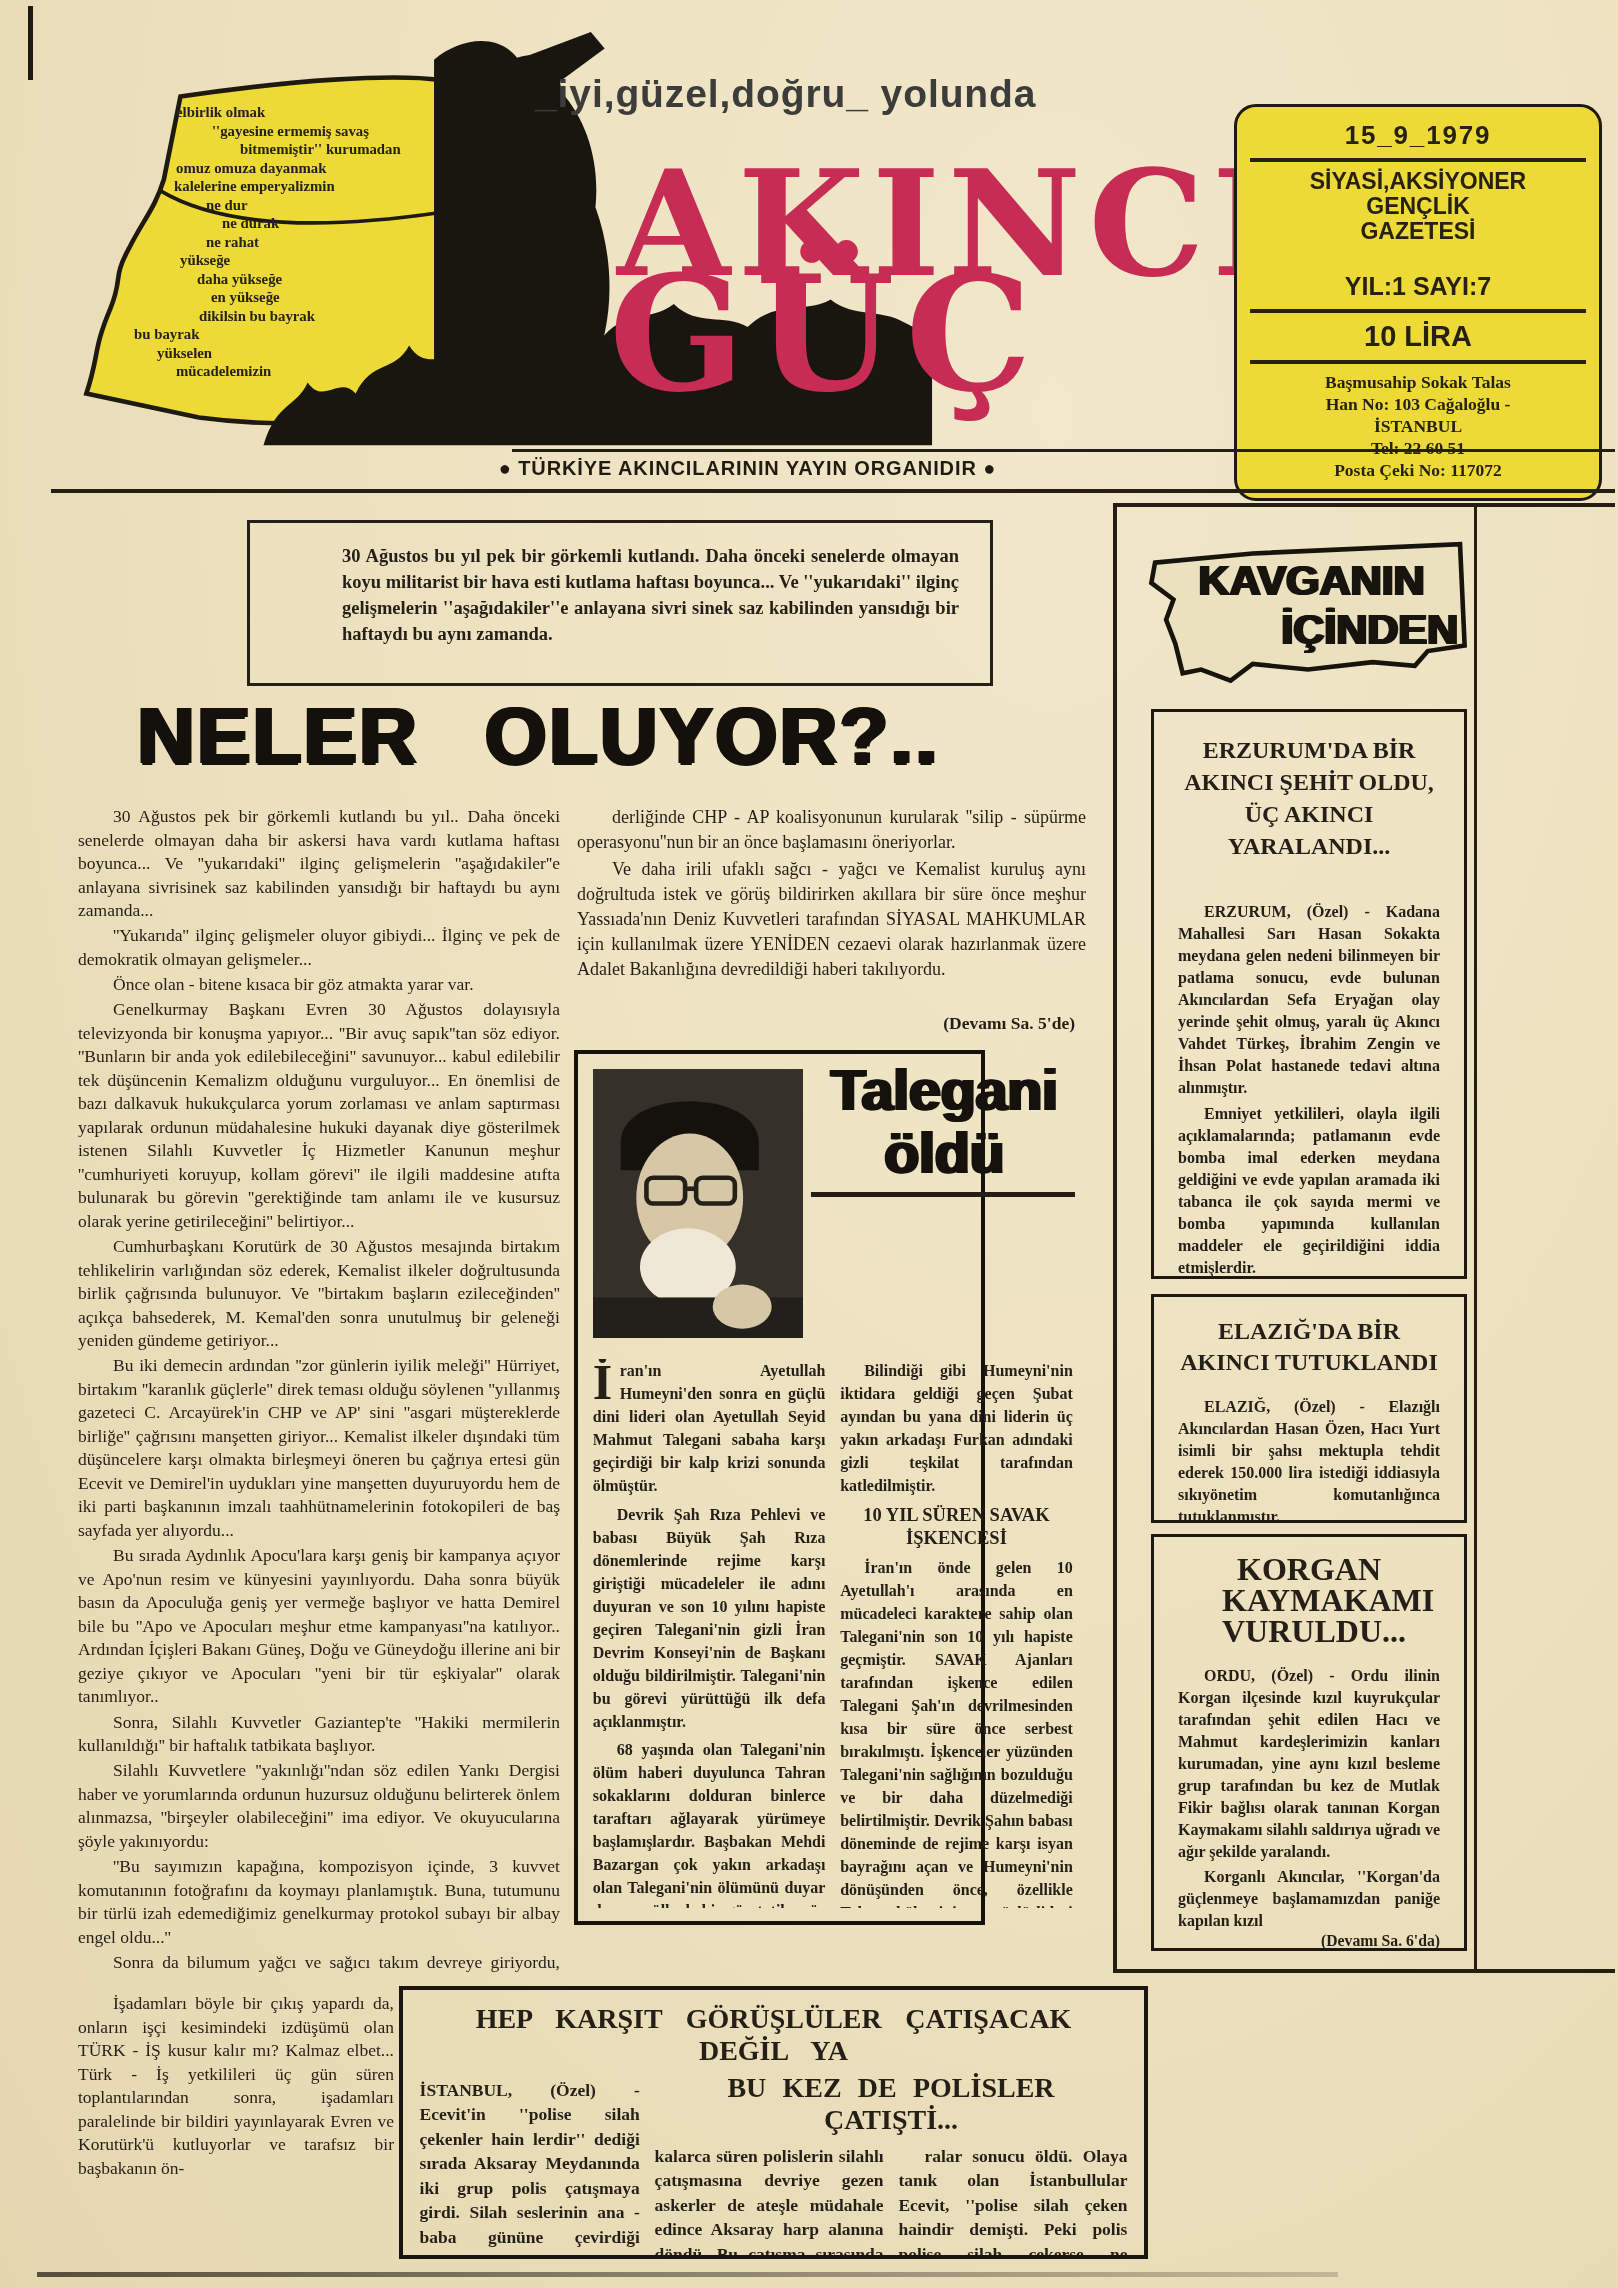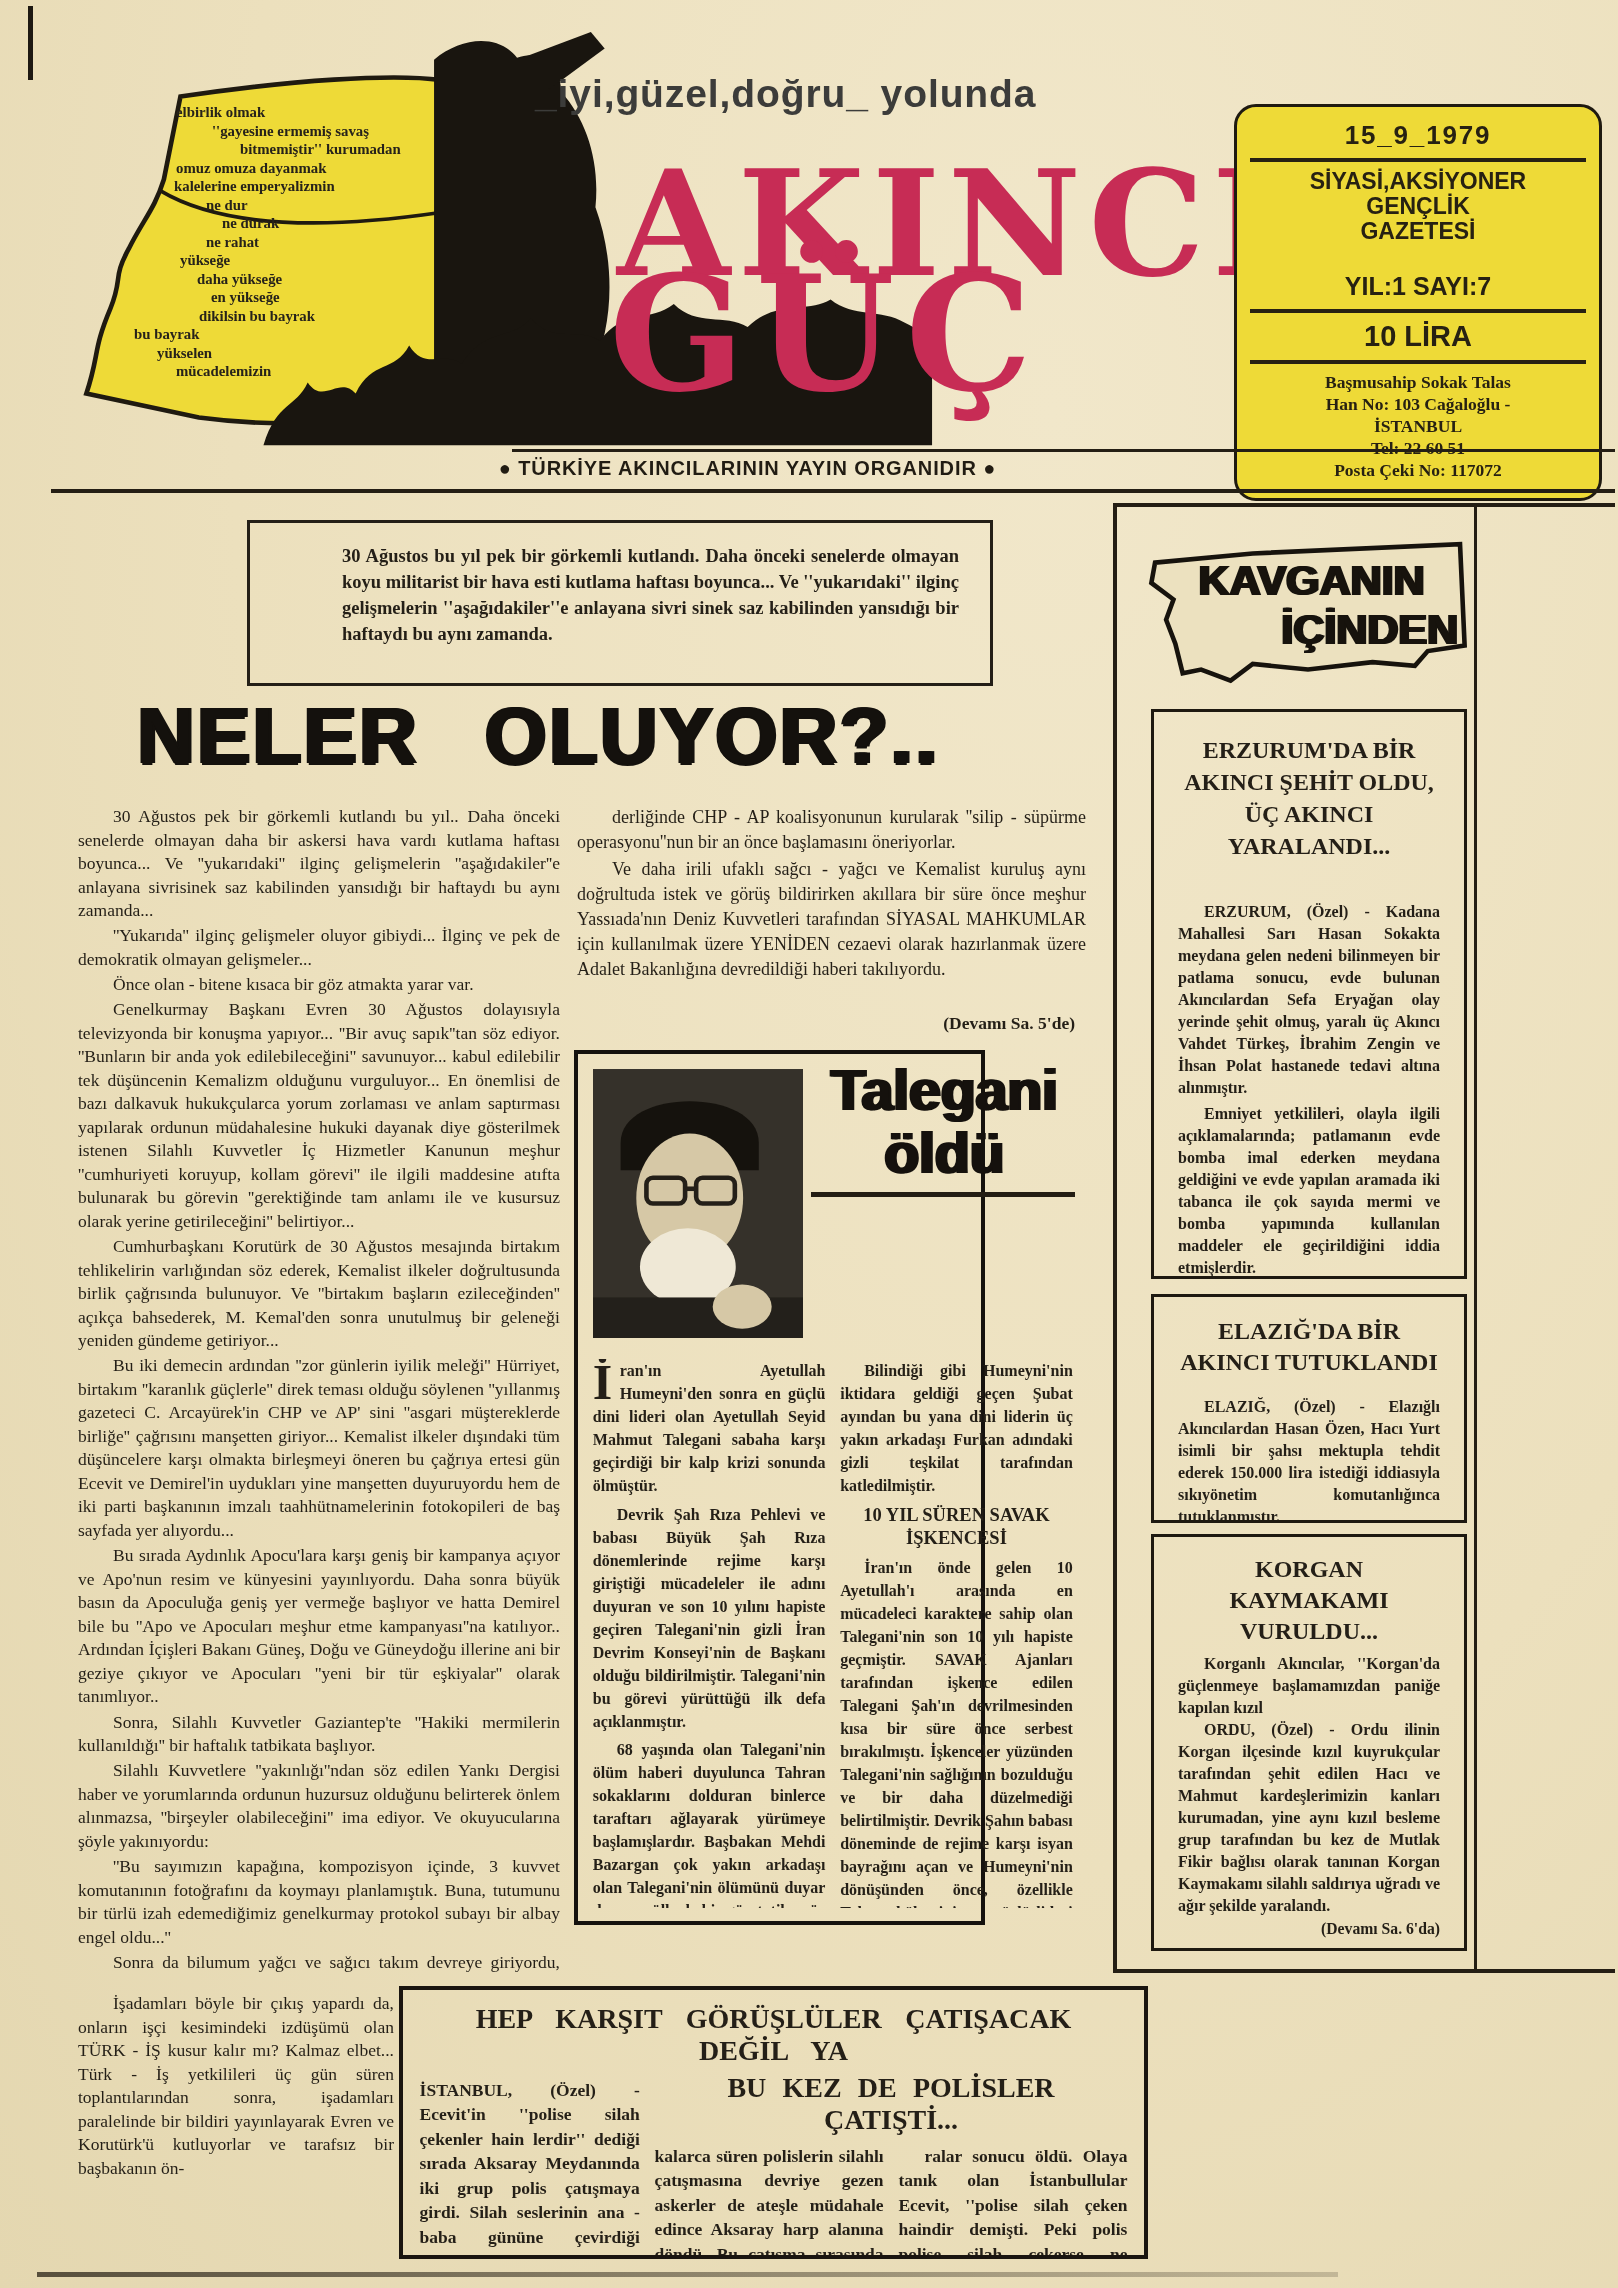--- a/index.html
+++ b/index.html
@@ -163,24 +163,24 @@
   </div>
 
   <div class="abs sbox" style="left:1151px;top:1294px;width:316px;height:229px;box-sizing:border-box;padding:18.5px 24px;overflow:hidden;">
     <div class="shead" style="font-size:24px;line-height:31px;margin-bottom:18.5px;">ELAZIĞ'DA BİR AKINCI TUTUKLANDI</div>
     <div style="font-size:16px;line-height:22px;">
       <p>ELAZIĞ, (Özel) - Elazığlı Akıncılardan Hasan Özen, Hacı Yurt isimli bir şahsı mektupla tehdit ederek 150.000 lira istediği iddiasıyla sıkıyönetim komutanlığınca tutuklanmıştır.</p>
     </div>
   </div>
 
   <div class="abs sbox" style="left:1151px;top:1534px;width:316px;height:417px;box-sizing:border-box;padding:16.6px 24px;overflow:hidden;">
-    <div class="shead" style="font-size:24px;line-height:31px;margin-bottom:6px;padding:0 44px;">KORGAN KAYMAKAMI VURULDU...</div>
+    <div class="shead" style="font-size:32px;line-height:31px;margin-bottom:18px;padding:0 44px;">KORGAN KAYMAKAMI VURULDU...</div>
     <div style="font-size:16px;line-height:22px;">
+      <p>ORDU, (Özel) - Ordu ilinin Korgan ilçesinde kızıl kuyrukçular tarafından şehit edilen Hacı ve Mahmut kardeşlerimizin kanları kurumadan, yine aynı kızıl besleme grup tarafından bu kez de Mutlak Fikir bağlısı olarak tanınan Korgan Kaymakamı silahlı saldırıya uğradı ve ağır şekilde yaralandı.</p>
       <p style="margin-bottom:0;">Korganlı Akıncılar, ''Korgan'da güçlenmeye başlamamızdan paniğe kapılan kızıl</p>
-      <p>ORDU, (Özel) - Ordu ilinin Korgan ilçesinde kızıl kuyrukçular tarafından şehit edilen Hacı ve Mahmut kardeşlerimizin kanları kurumadan, yine aynı kızıl besleme grup tarafından bu kez de Mutlak Fikir bağlısı olarak tanınan Korgan Kaymakamı silahlı saldırıya uğradı ve ağır şekilde yaralandı.</p>
     </div>
     <div class="serifbold" style="text-align:right;font-size:15.7px;">(Devamı Sa. 6'da)</div>
   </div>
 
   <div class="abs" style="left:399px;top:1986px;width:749px;height:273px;border:4.6px solid #1a1510;box-sizing:border-box;padding:9.2px 16.6px;overflow:hidden;">
     <div class="serifbold" style="text-align:center;font-size:28px;word-spacing:16.6px;margin:3.7px 0 5.5px 0;">HEP KARŞIT GÖRÜŞLÜLER ÇATIŞACAK DEĞİL YA</div>
     <div style="display:flex;gap:14.8px;">
       <div style="width:229px;font-size:17.5px;line-height:24.5px;text-align:justify;font-weight:bold;">
         <p style="margin:5.5px 0 0 0;">İSTANBUL, (Özel) - Ecevit'in ''polise silah çekenler hain lerdir'' dediği sırada Aksaray Meydanında iki grup polis çatışmaya girdi. Silah seslerinin ana - baba gününe çevirdiği Aksaray Meydanında daki-</p>
       </div>

